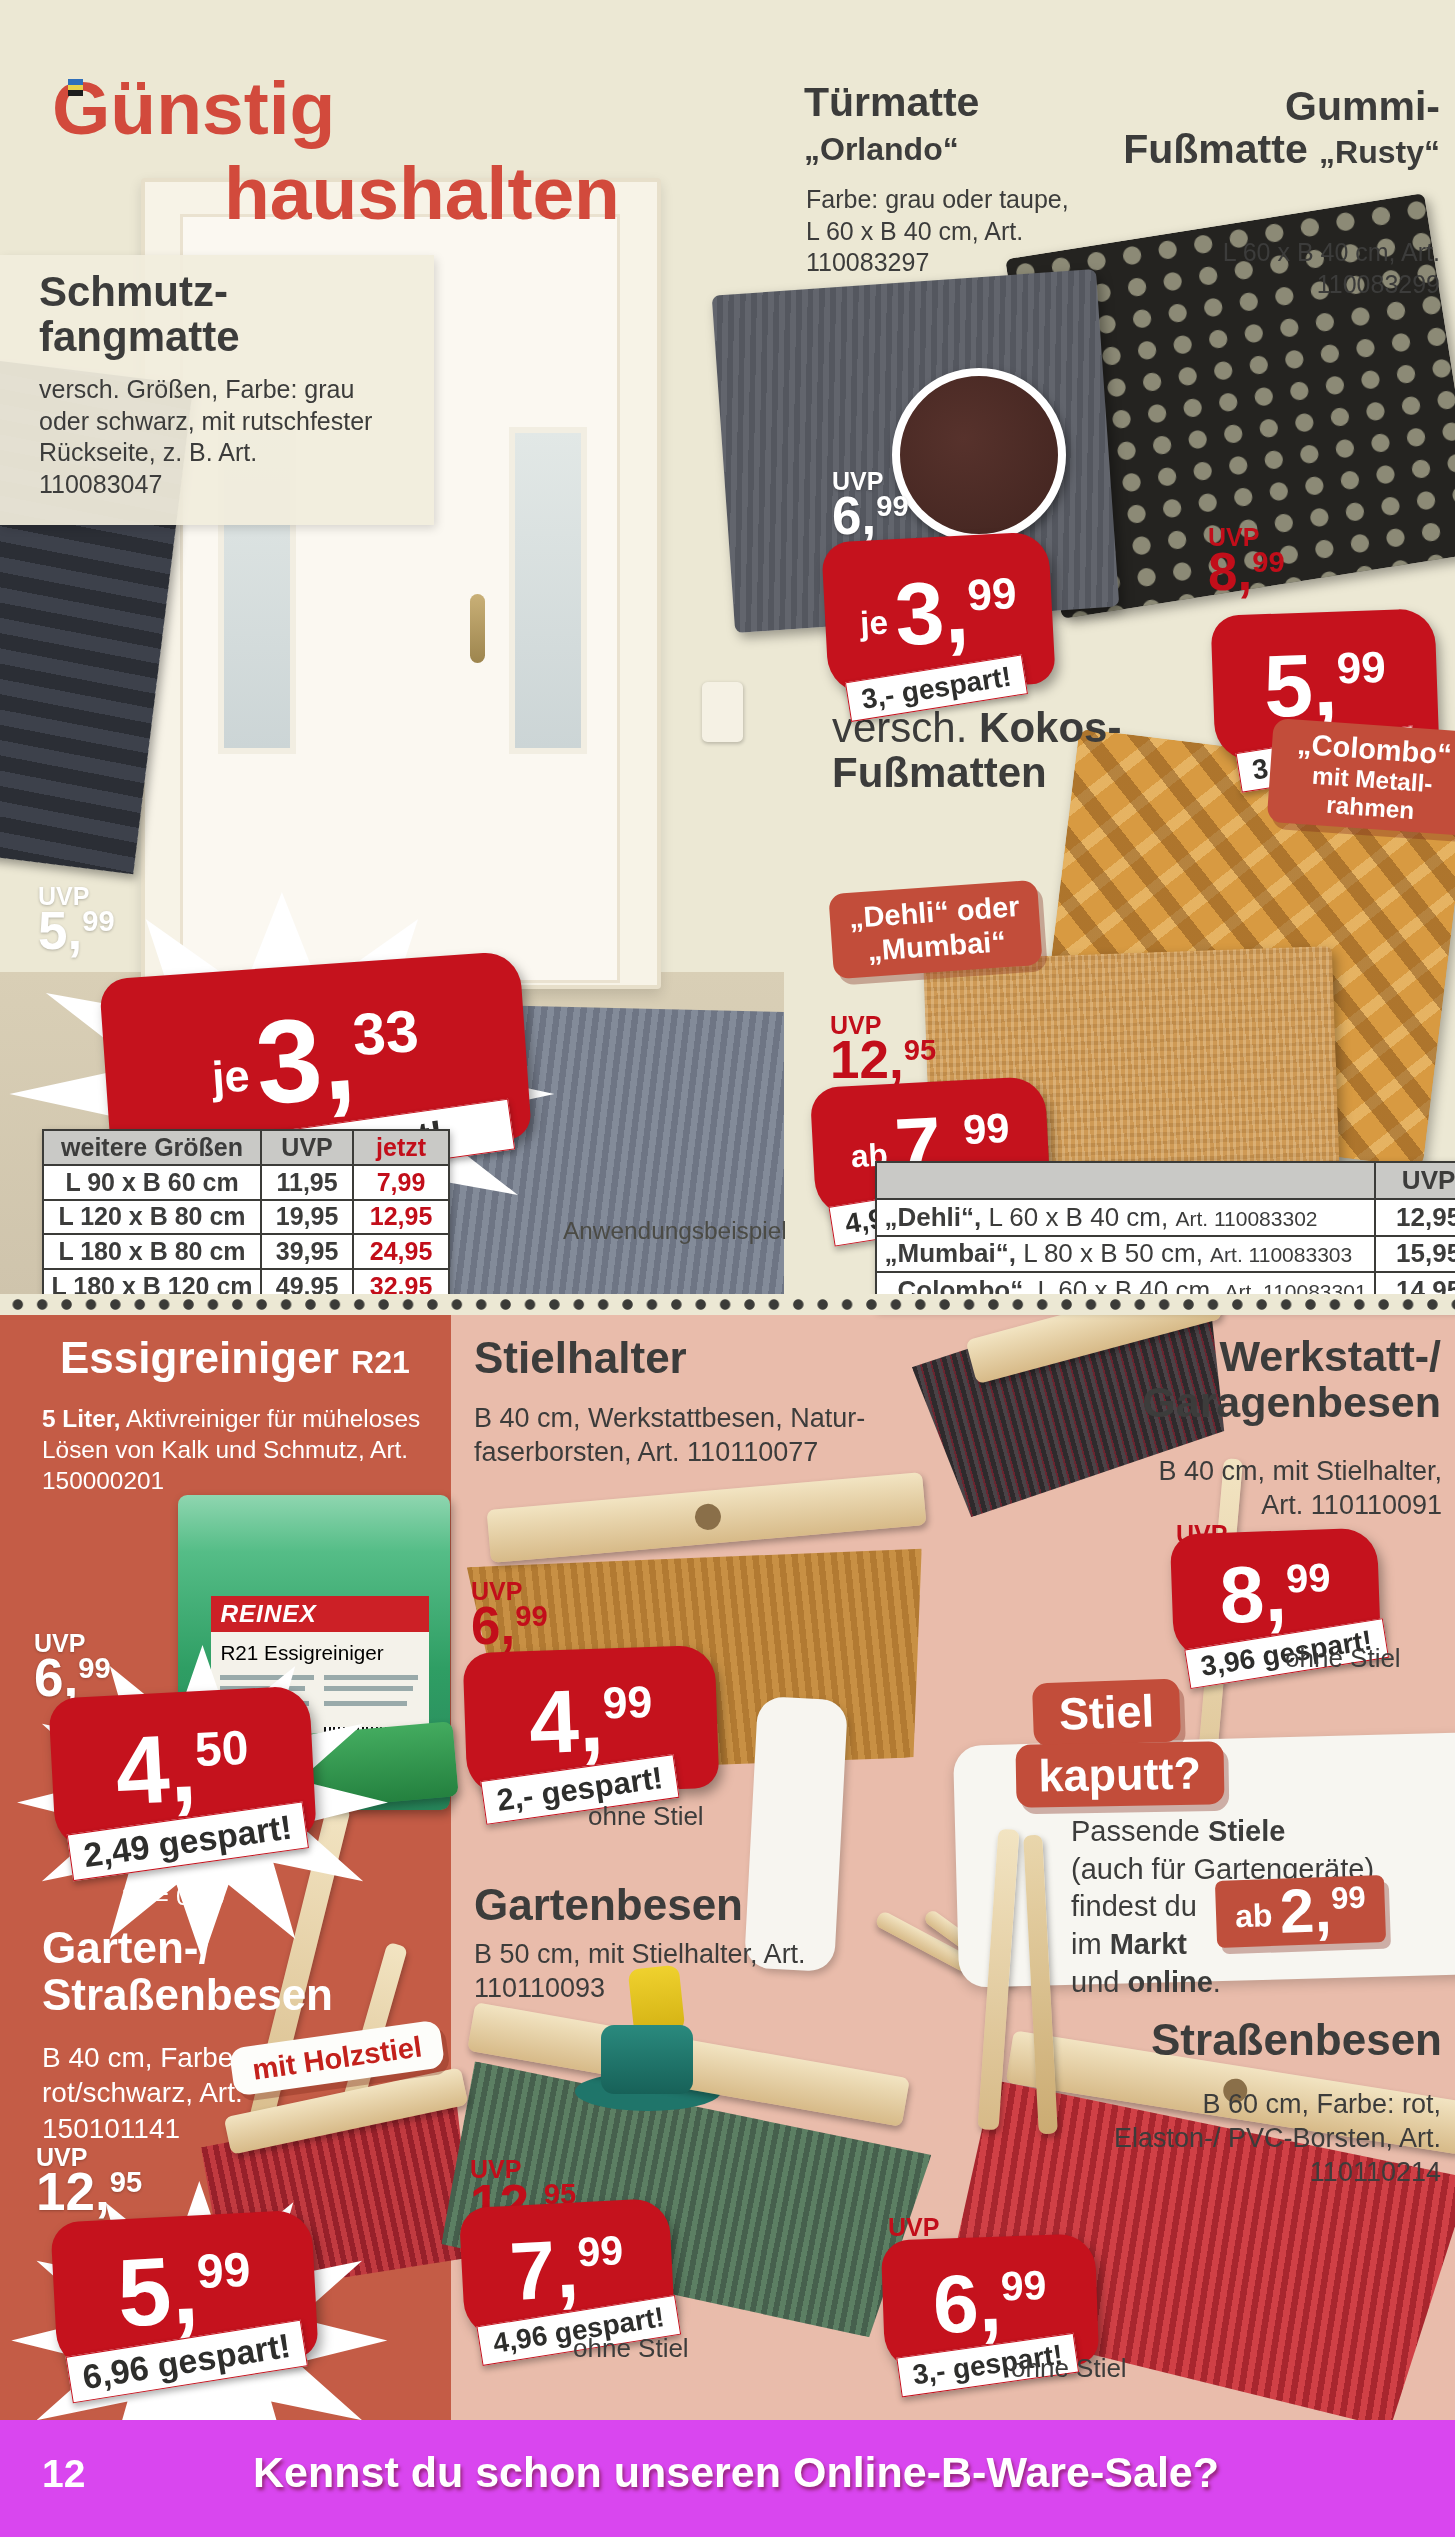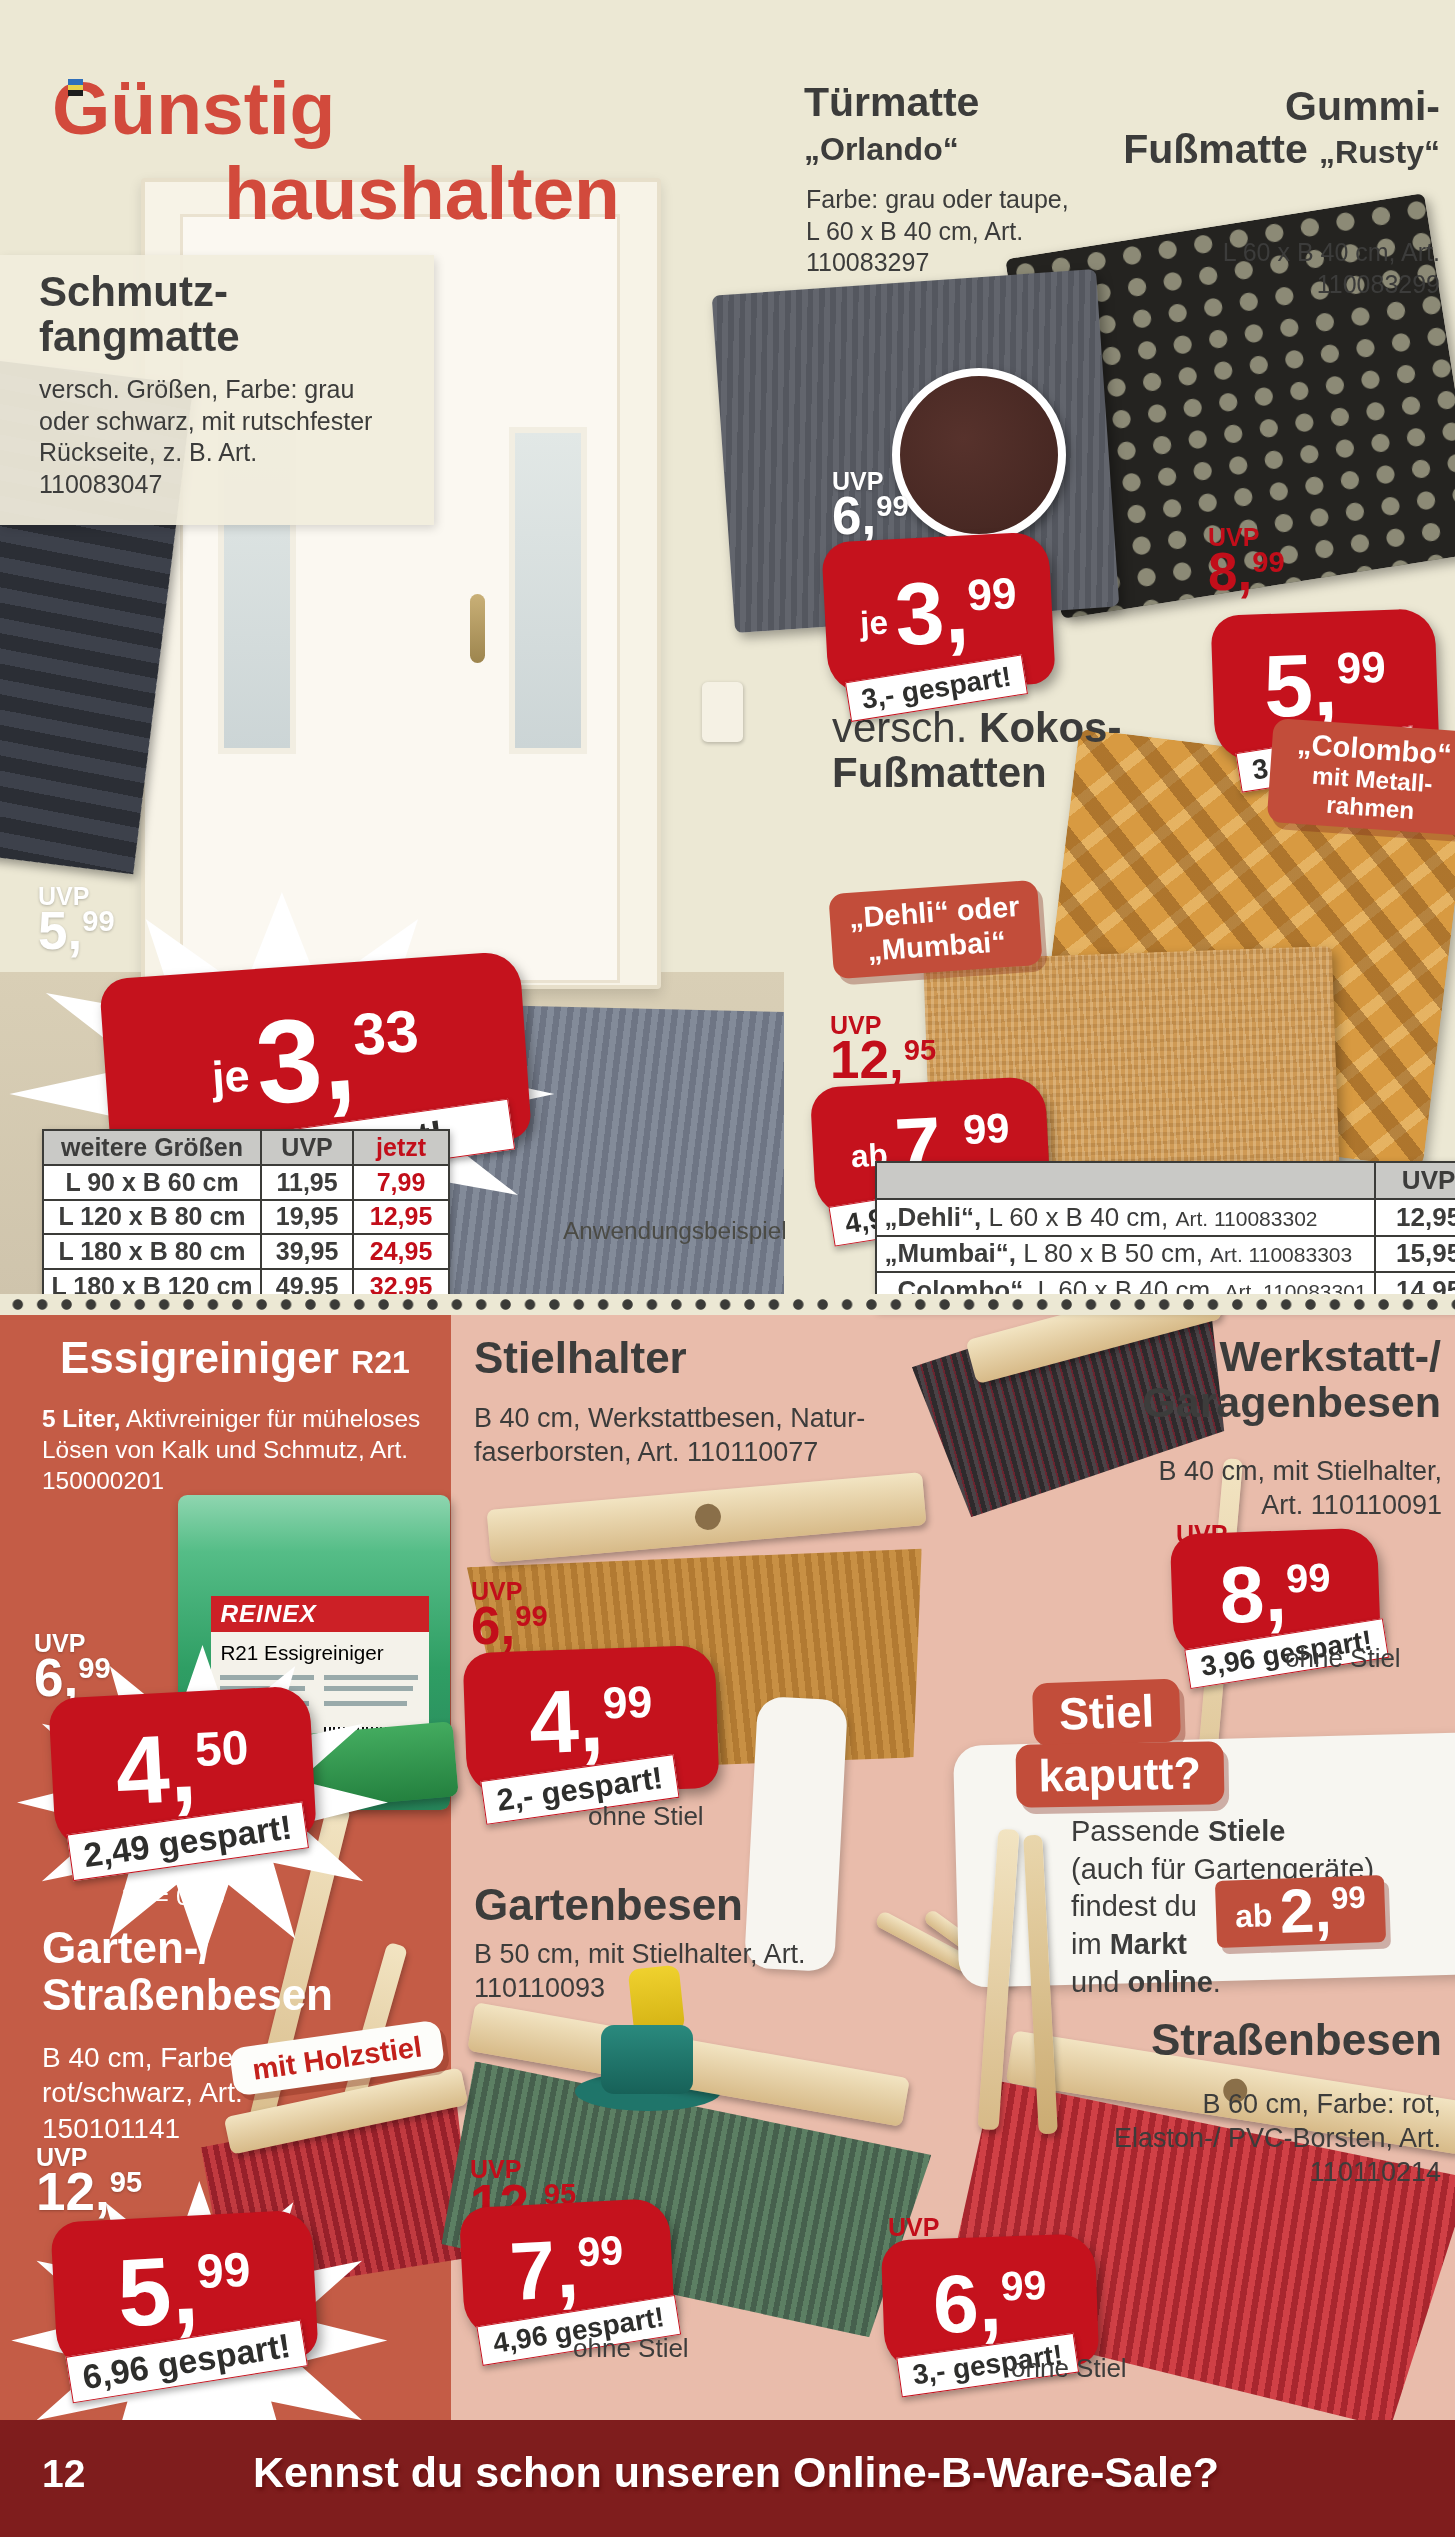--- a/index.html
+++ b/index.html
@@ -446,19 +446,19 @@
   </div>
   <div class="badge" style="left:883px;top:2237px;width:214px;height:131px;transform:rotate(-2deg);">
     <div class="bp" style="font-size:82px;">
       <span>6,</span>
         <span class="sup">99</span>
     </div>
     <div class="band" style="font-size:28px;bottom:-17px;left:6%;transform:rotate(-6deg);">3,- gespart!</div>
   </div>
   <div class="note" style="left:1011px;top:2353px;">ohne Stiel</div>
 
-  <div class="abs" style="left:0;top:2420px;width:1456px;height:117px;background:#7f1d1d;z-index:10;">
+  <div class="abs" style="left:0;top:2420px;width:1456px;height:117px;background:#d946ef;z-index:10;">
     <div class="abs white" style="left:42px;top:32px;font-size:39px;font-weight:bold;">12</div>
     <div class="abs white" style="left:0;top:28px;width:1456px;text-align:center;font-size:43px;font-weight:bold;text-shadow:1.9px 2.8px 3.8px rgba(80,0,0,.5);margin-left:8px;">Kennst du schon unseren Online-B-Ware-Sale?</div>
   </div>
 
 </div>
 
 
 </body></html>

